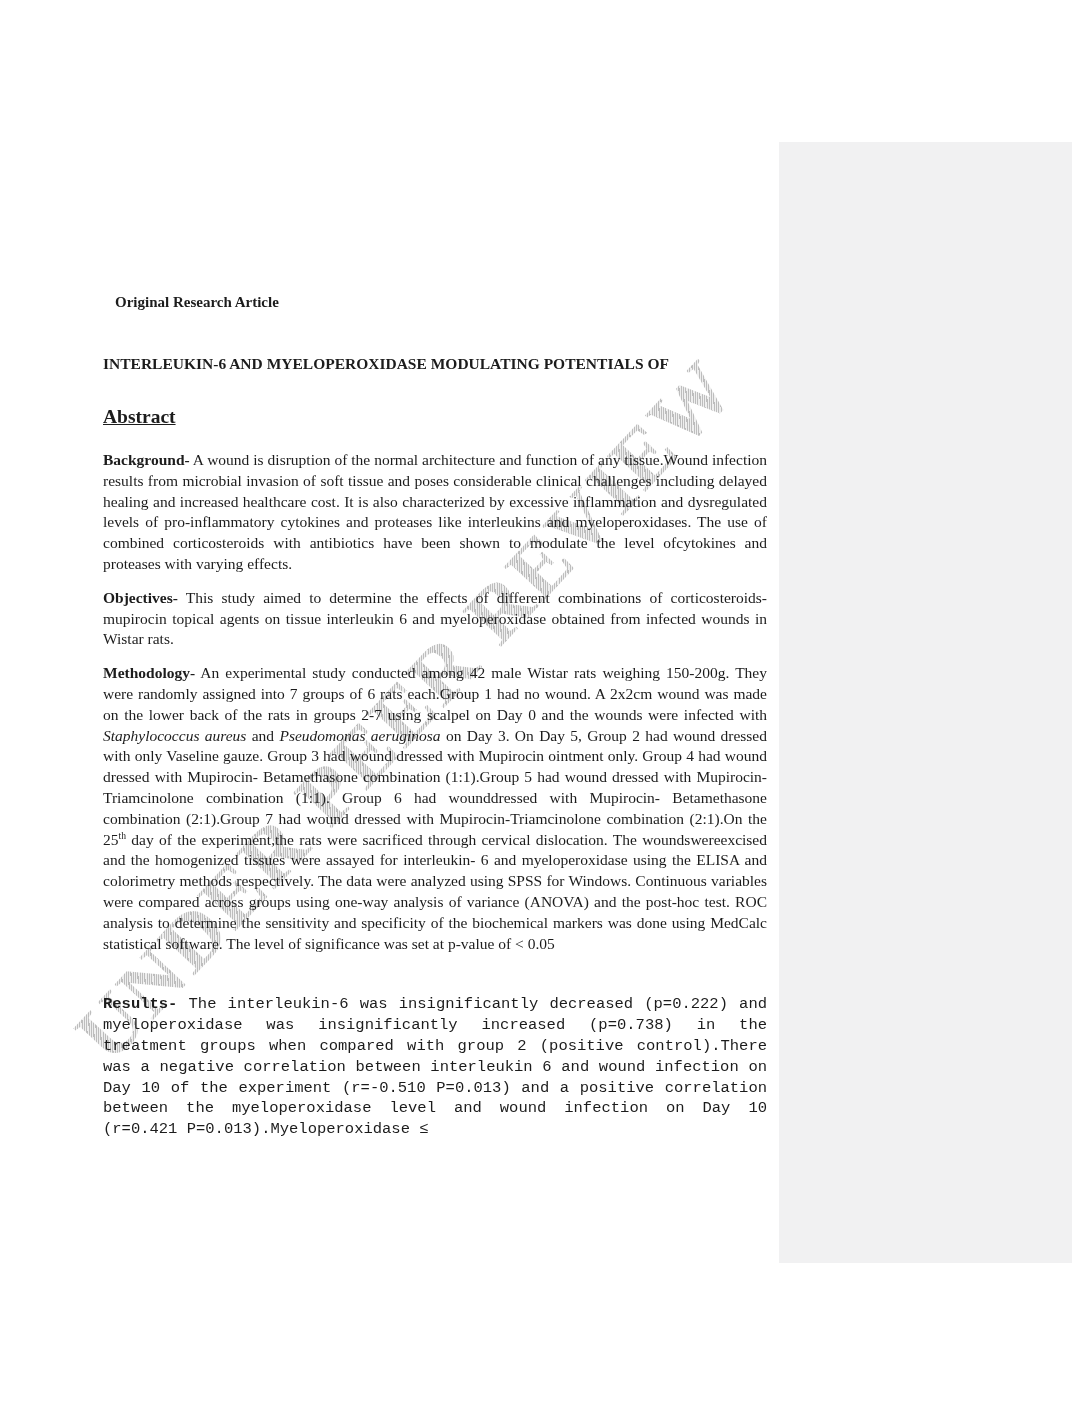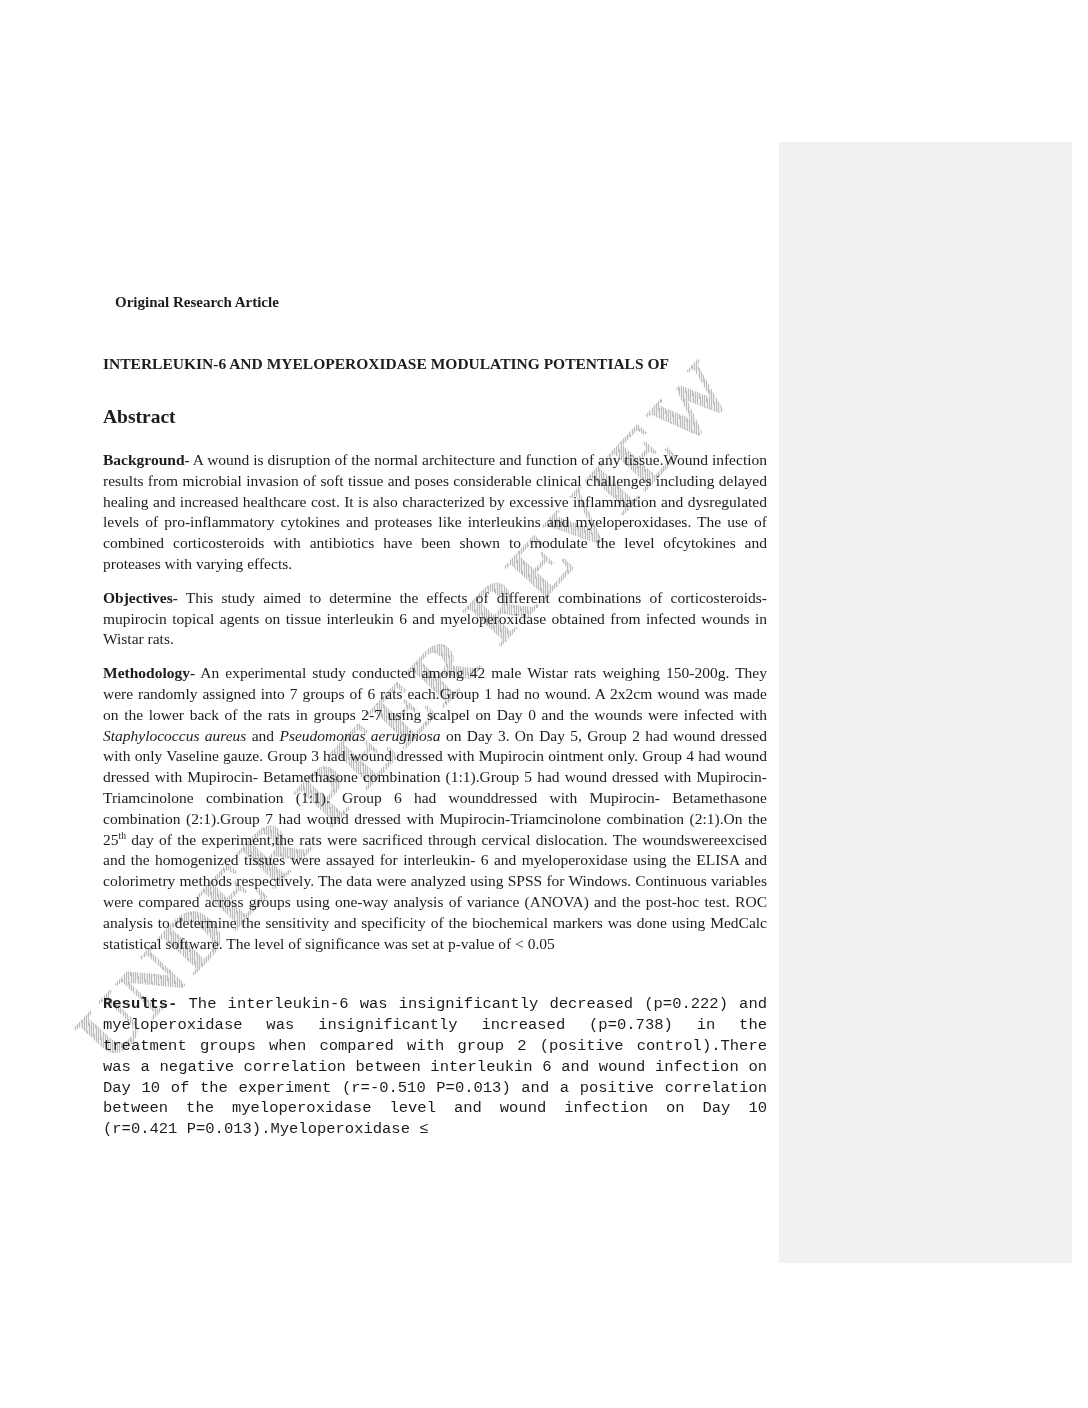--- a/index.html
+++ b/index.html
@@ -73,20 +73,21 @@
     font-weight: bold;
     font-size: 15.5px;
     line-height: 25px;
   }
 
   .abstract-heading {
     margin: 29px 0 0 0;
     font-weight: bold;
     font-size: 19.5px;
     line-height: 24px;
+    text-decoration: underline;
   }
 
   .paragraphs .para {
     font-size: 15.5px;
     line-height: 20.8px;
     text-align: justify;
     text-justify: inter-word;
     margin: 13px 0 0 0;
   }
   .paragraphs .para:first-child { margin-top: 21px; }

